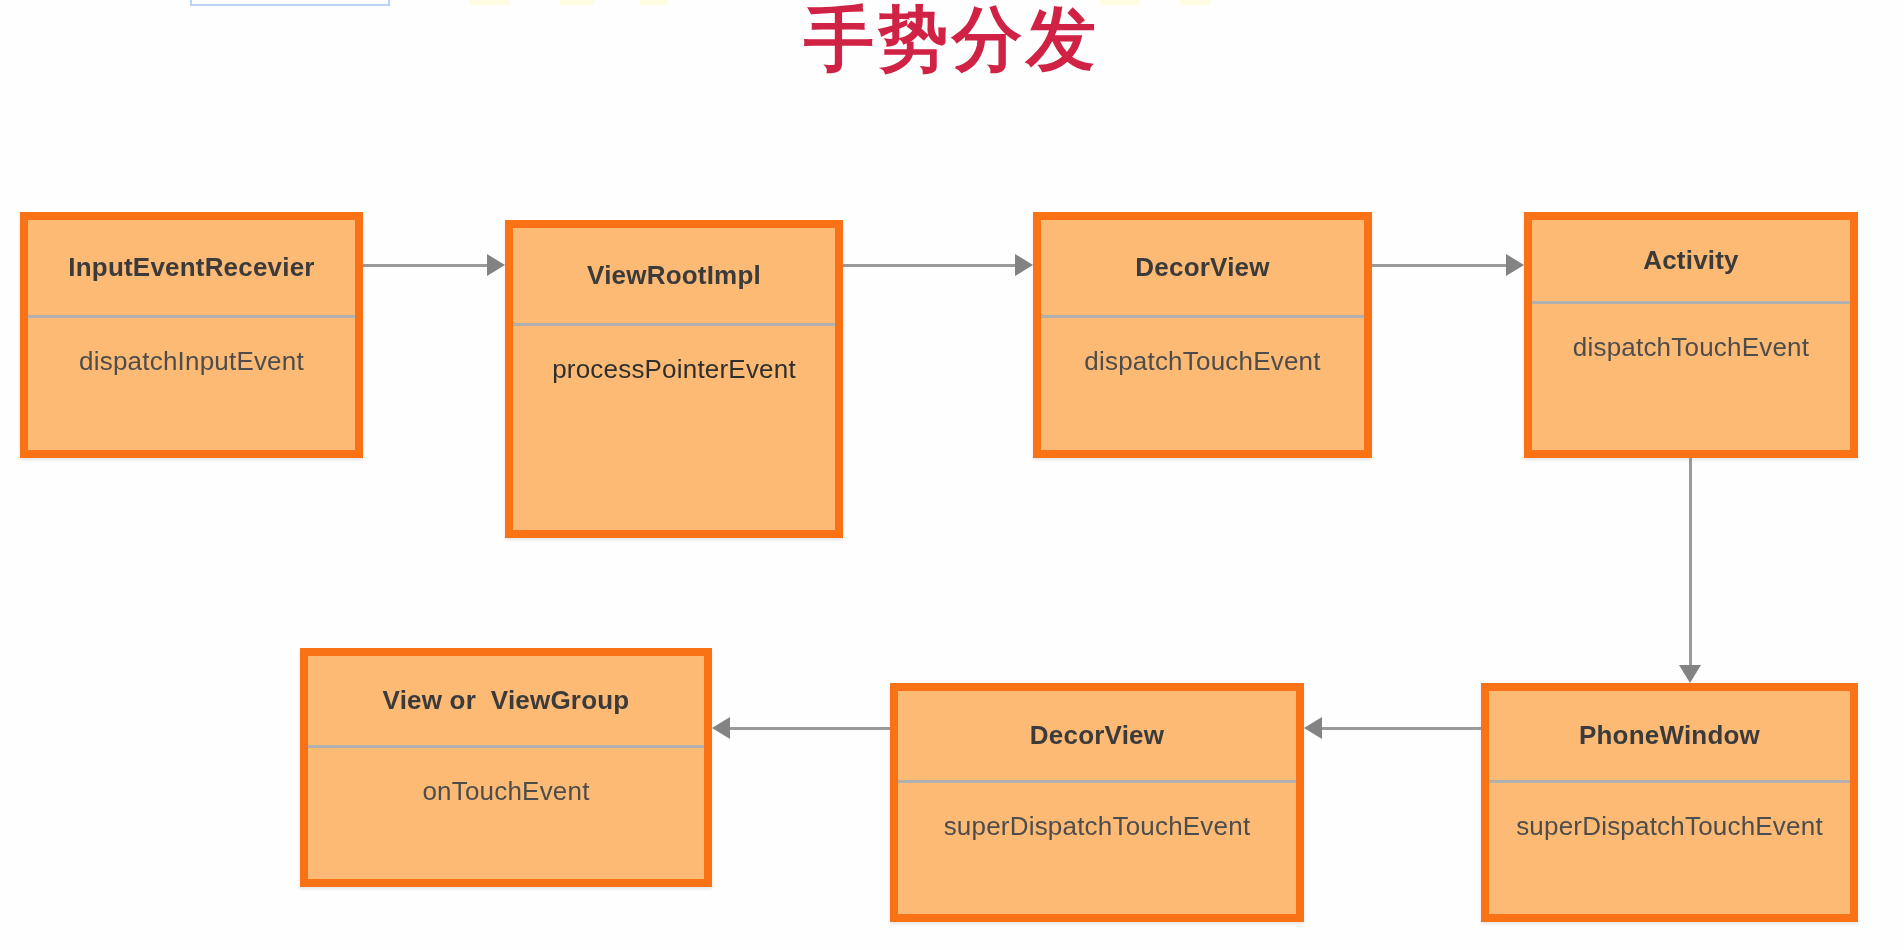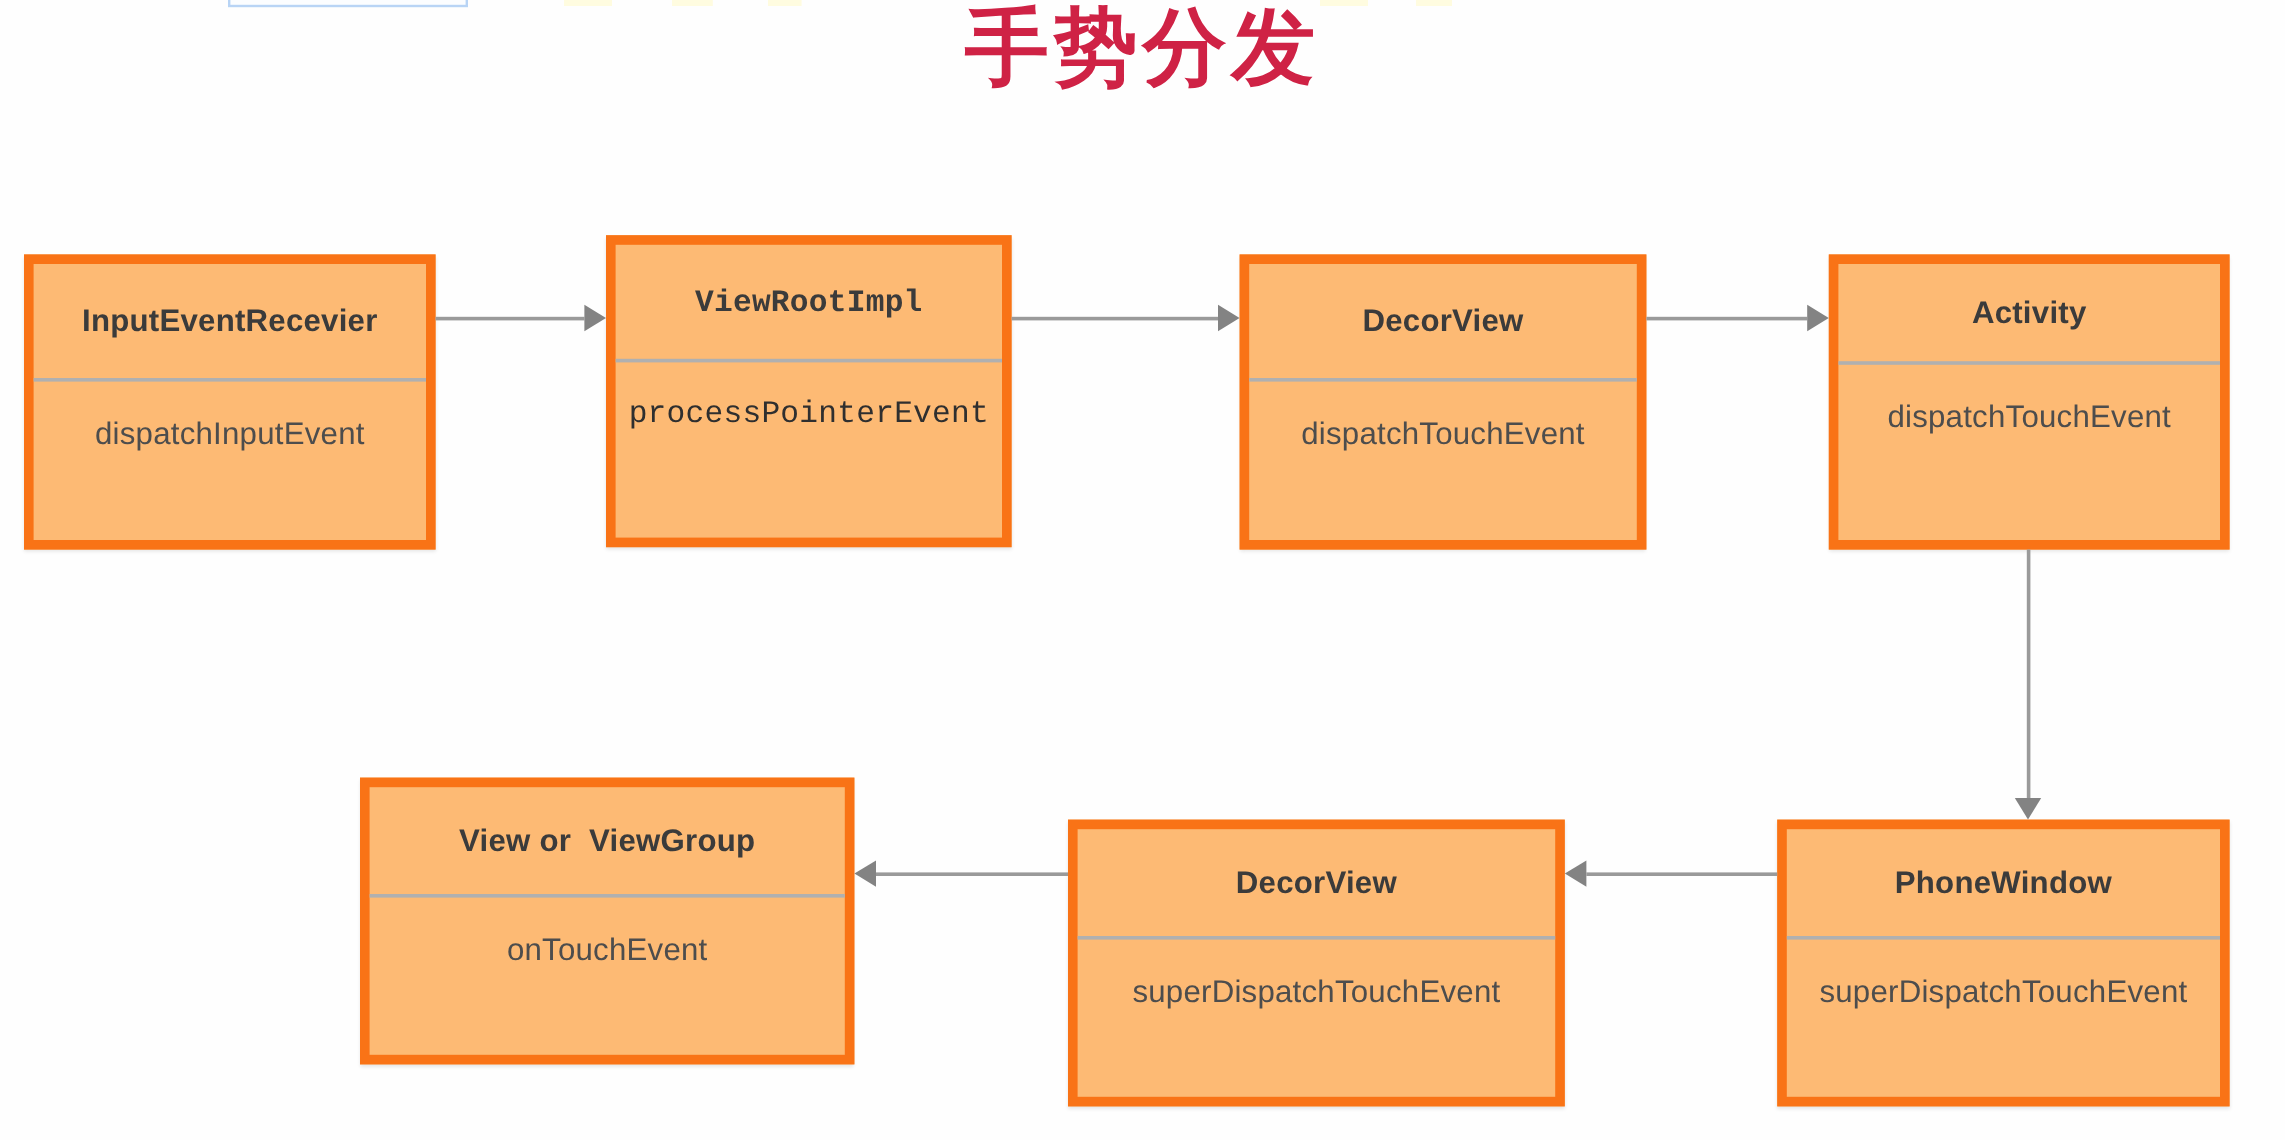--- a/index.html
+++ b/index.html
@@ -135,21 +135,21 @@
   <div class="top-highlight" style="left:1100px; width:40px;"></div>
   <div class="top-highlight" style="left:1180px; width:30px;"></div>
 
   <div class="title">手势分发</div>
 
   <div class="node" style="left:20px; top:212px; width:343px; height:246px;">
     <div class="node-title" style="height:98px;">InputEventRecevier</div>
     <div class="node-body" style="height:171px;text-align:center;">dispatchInputEvent</div>
   </div>
 
-  <div class="node" style="left:505px; top:196px; width:338px; height:260px;font-family:Liberation Mono, monospace;">
+  <div class="node" style="left:505px; top:220px; width:338px; height:318px;">
     <div class="node-title" style="height:98px;">ViewRootImpl</div>
     <div class="node-body emph" style="height:145px;">processPointerEvent</div>
   </div>
 
   <div class="node" style="left:1033px; top:212px; width:339px; height:246px;">
     <div class="node-title" style="height:98px;">DecorView</div>
     <div class="node-body" style="height:145px;">dispatchTouchEvent</div>
   </div>
 
   <div class="node" style="left:1524px; top:212px; width:334px; height:246px;">

